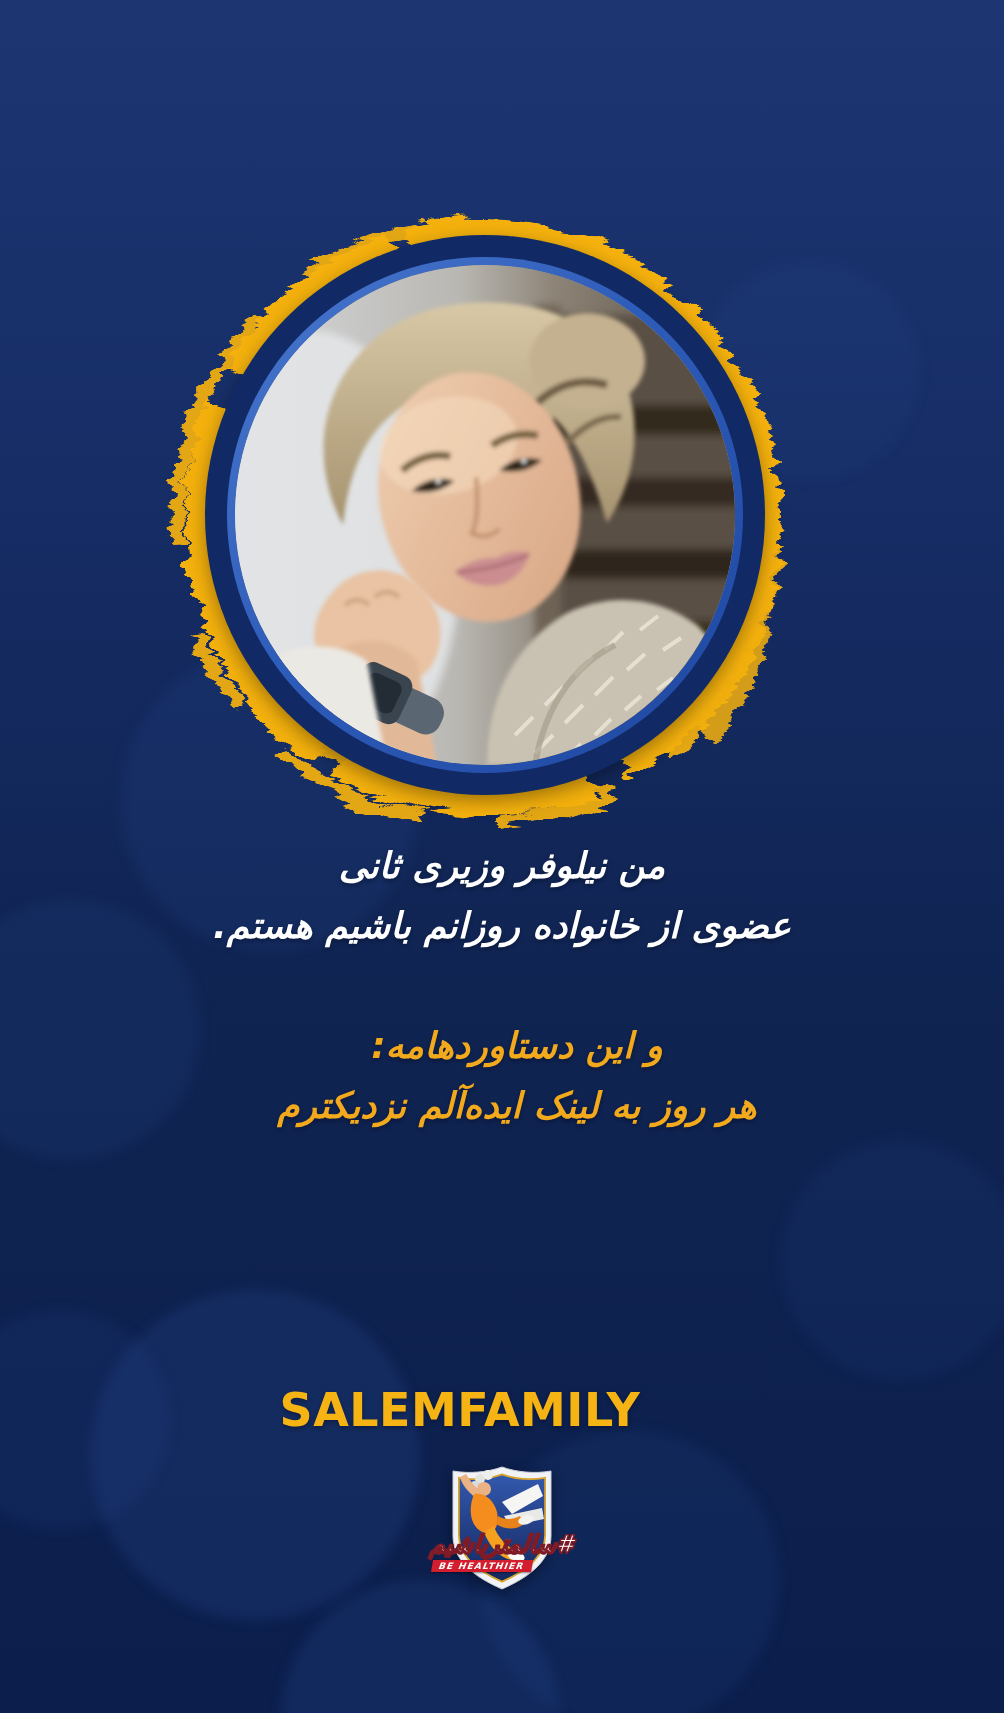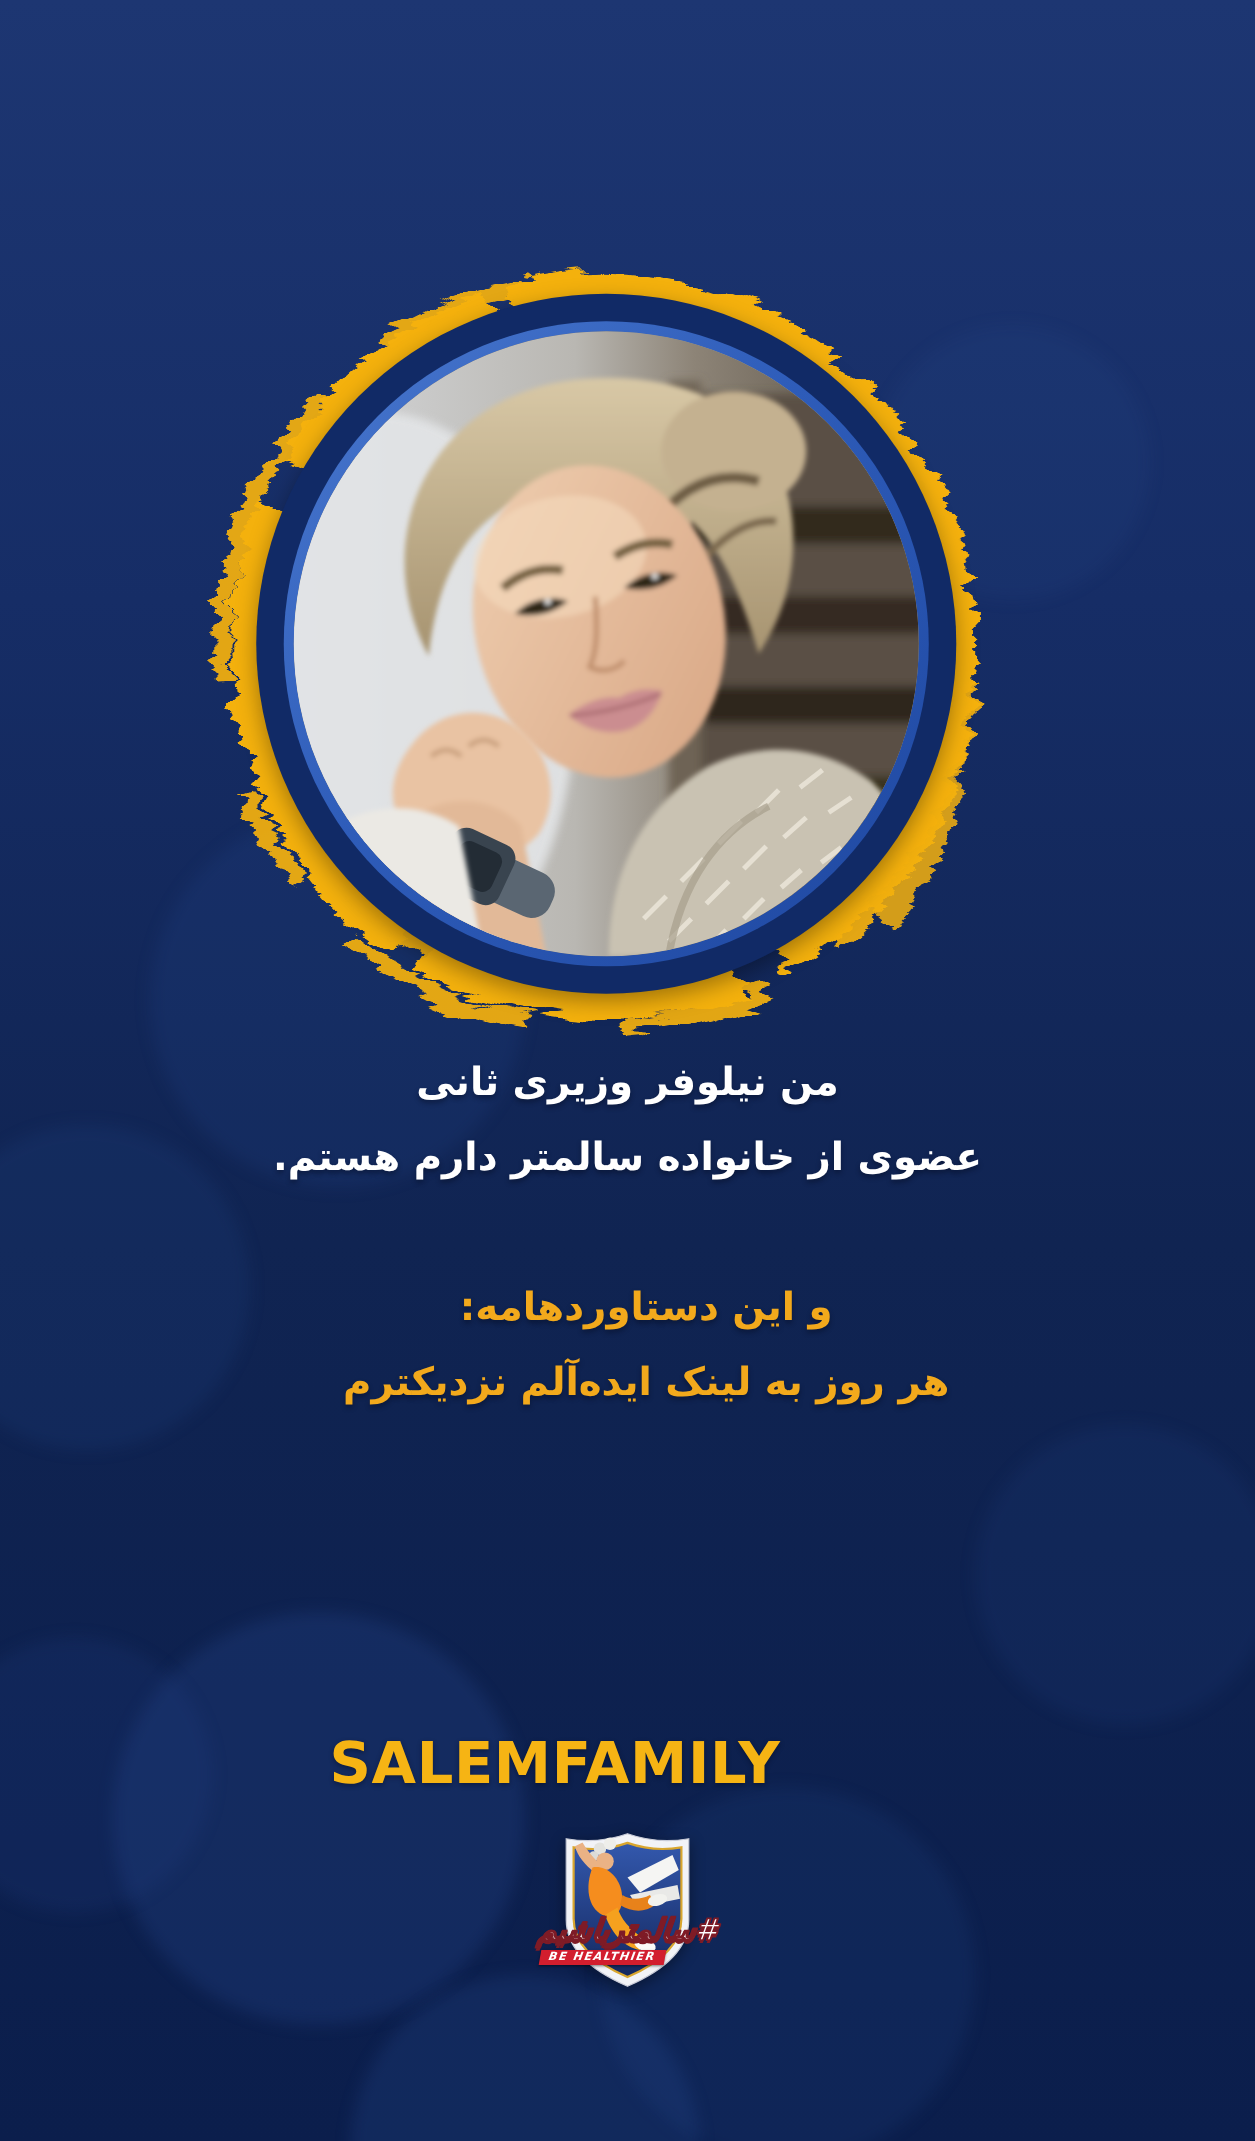--- a/index.html
+++ b/index.html
@@ -31,30 +31,30 @@
     background:linear-gradient(135deg,#4a79cf 0%,#2e5cb9 45%,#1e47a0 100%);
   }
   .photo{
     position:absolute;left:8px;top:8px;width:500px;height:500px;border-radius:50%;overflow:hidden;
     background:#9a948a;
   }
   .photo svg{display:block;width:500px;height:500px;}
 
   
   .text{position:absolute;left:0;width:1004px;text-align:center;margin:0;
-        font-weight:700;font-size:31px;line-height:60px;
-        text-shadow:0 2px 4px rgba(5,10,30,.45);}
+        font-weight:700;font-size:36px;line-height:60px;
+        text-shadow:0 2px 4px rgba(5,10,30,.45);font-style:italic;}
   .text p{margin:0;}
   .white{color:#ffffff;}
   .yellow{color:#f2a91c;margin-left:15px;}
   .intro{top:836px;}
   .achievements{top:1016px;}
   .invite{top:1256px;}
   .promo{
-    position:absolute;left:0;top:1383px;width:888px;text-align:center;margin:0;
+    position:absolute;left:16px;top:1383px;width:888px;text-align:center;margin:0;
     color:#f6b414;font-weight:700;font-size:46px;letter-spacing:.5px;
     text-shadow:0 2px 4px rgba(5,10,30,.45);
   }
 
   
   .logo{position:absolute;left:402px;top:1464px;width:200px;height:150px;}
   .logo-shield{position:absolute;left:48px;top:0;width:104px;height:128px;
                filter:drop-shadow(0 3px 6px rgba(0,0,0,.4));}
   .logo-hashtag{
     position:absolute;left:0;right:0;top:66px;text-align:center;direction:rtl;
@@ -195,21 +195,21 @@
               <path d="M0 420 C40 380 92 370 132 396 L152 500 L0 500 Z" fill="#ebe9e4" filter="url(#soft2)"></path>
             </g>
           </svg>
         </div>
       </div>
     </div>
   </div>
 
   <section class="text intro white" dir="rtl">
     <p>من نیلوفر وزیری ثانی</p>
-    <p>عضوی از خانواده سالمتر دارم هستم.</p>
+    <p>عضوی از خانواده روزانم باشیم هستم.</p>
   </section>
 
   <section class="text achievements yellow" dir="rtl">
     <p>و این دستاوردهامه:</p>
     <p>هر روز به لینک ایده‌آلم نزدیکترم</p>
   </section>
 
 
   <div class="promo">SALEMFAMILY</div>
 

